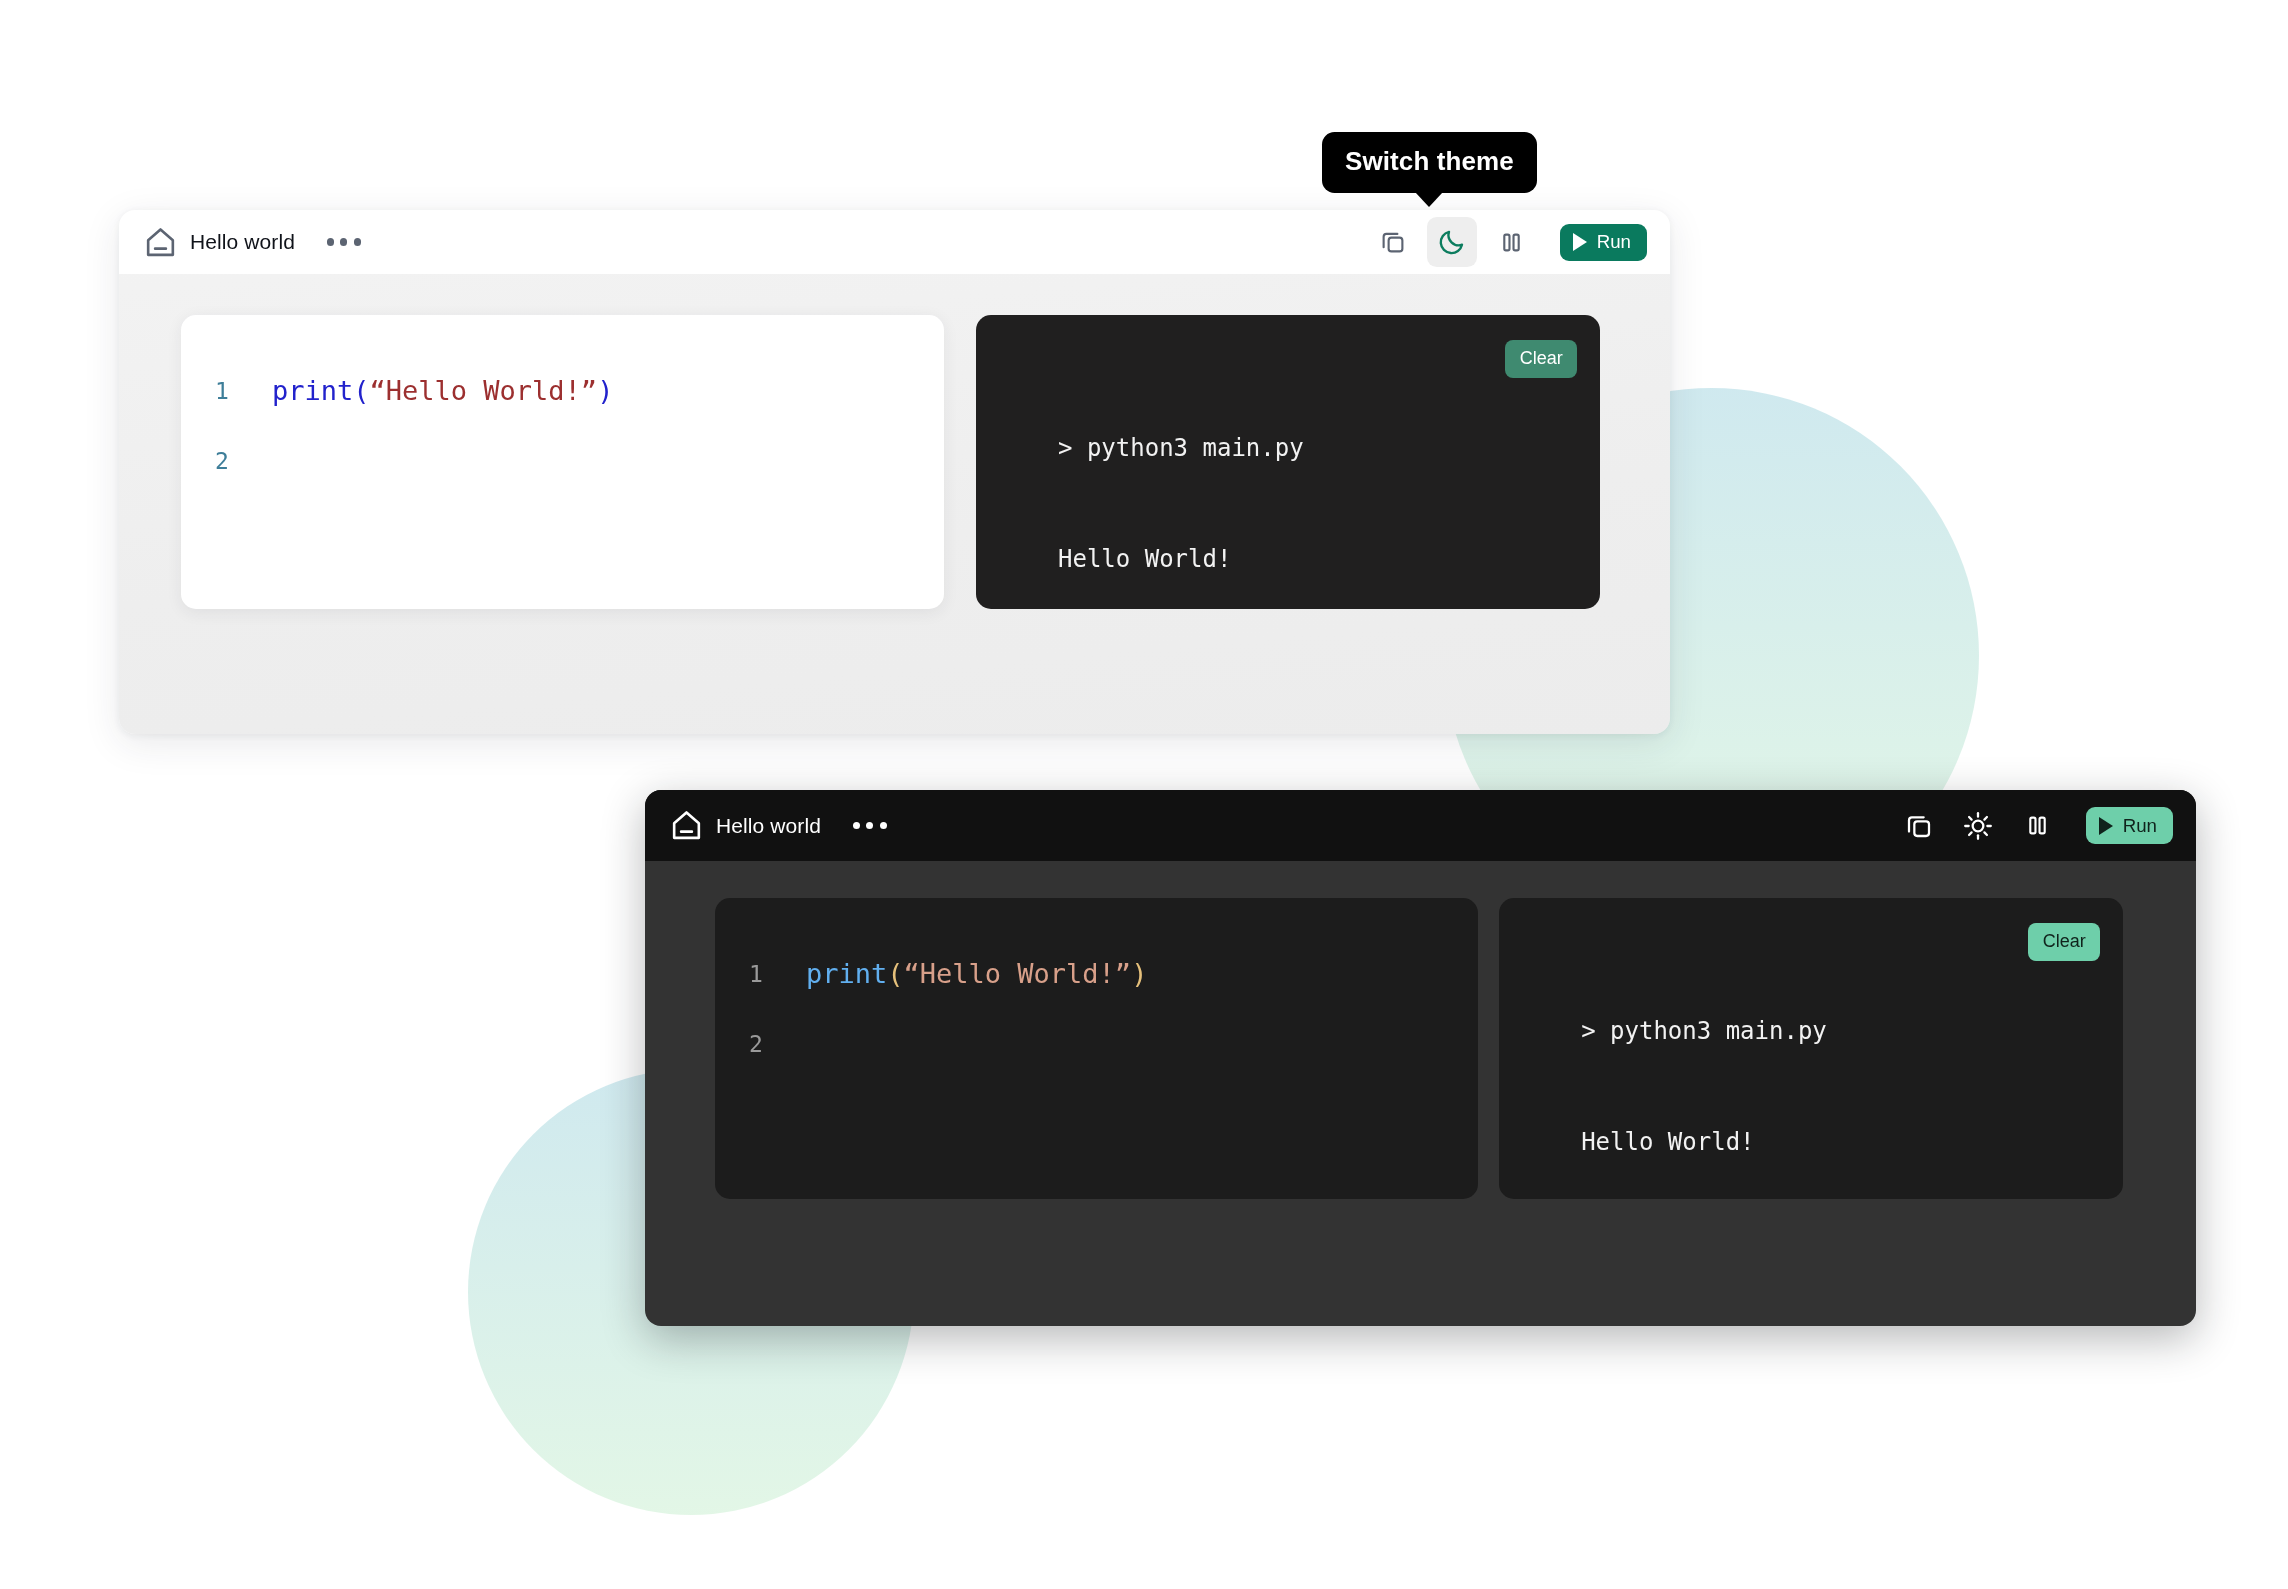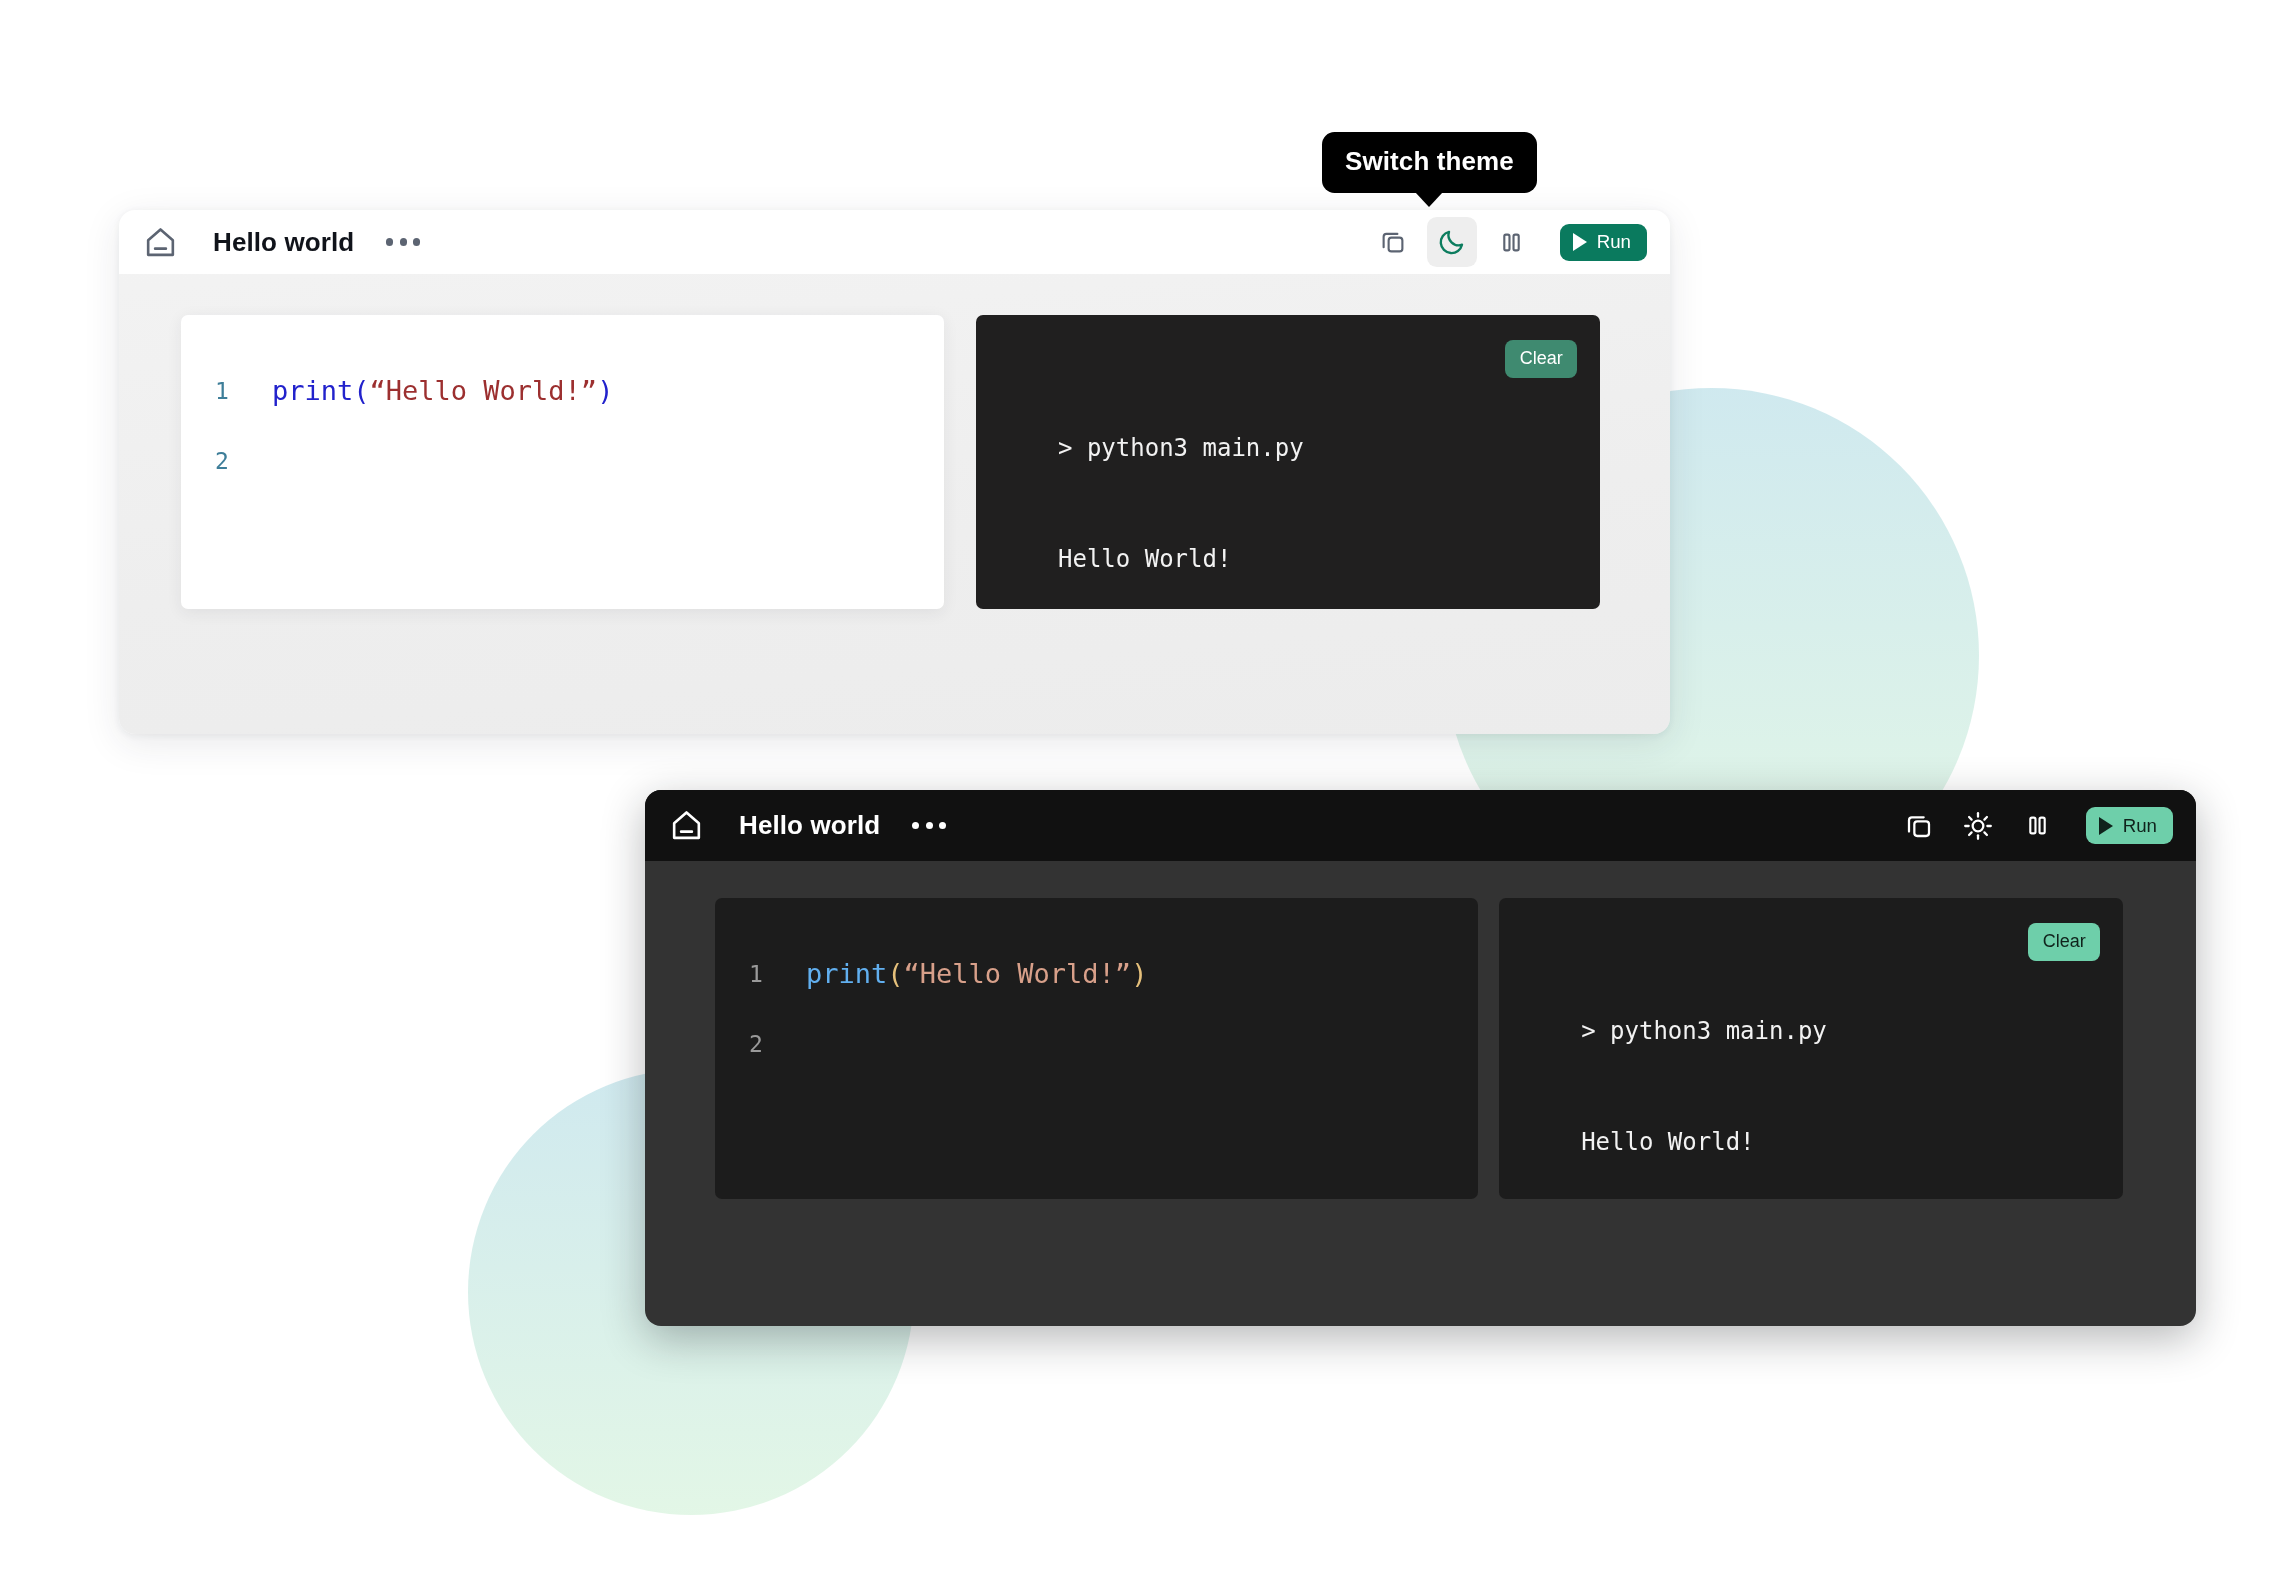--- a/index.html
+++ b/index.html
@@ -44,21 +44,21 @@
   }
 
   
   .window { position: absolute; border-radius: 16px; overflow: hidden; }
   .win-header {
     display: flex; align-items: center;
     height: 62px; padding: 0 23px 0 23px;
   }
   .header-left { display: flex; align-items: center; gap: 0; }
   .home-icon { width: 37px; height: 37px; display: block; flex: none; }
-  .win-title { font-size: 26px; font-weight: bold; margin-left: 34px; letter-spacing: 0.1px; }
+  .win-title { font-size: 21px; font-weight: normal; margin-left: 11px; letter-spacing: 0.1px; }
   .dots-btn {
     margin-left: 28.5px; display: flex; align-items: center; gap: 6.2px;
     padding: 7.1px 3.6px; cursor: pointer; background: none; border: 0;
   }
   .dots-btn i { width: 7.1px; height: 7.1px; border-radius: 50%; display: block; }
   .header-right { margin-left: auto; display: flex; align-items: center; gap: 9px; }
   .icon-btn {
     width: 50px; height: 50px; border-radius: 9.8px; border: 0;
     background: transparent; display: flex; align-items: center;
     justify-content: center; cursor: pointer; padding: 0;
@@ -72,21 +72,21 @@
     margin-left: 14.3px;
   }
   .run-btn .tri {
     width: 0; height: 0; display: block;
     border-top: 9px solid transparent;
     border-bottom: 9px solid transparent;
   }
 
   .win-body { display: flex; gap: 0; }
   .pane {
-    border-radius: 7px; position: relative; overflow: hidden;
+    border-radius: 15px; position: relative; overflow: hidden;
   }
   .code-area { display: flex; padding: 41px 0 0 0; }
   .gutter {
     width: 82px; flex: none; text-align: center;
     font-family: "DejaVu Sans Mono", monospace; font-size: 23px;
     line-height: 70px;
   }
   .code-lines {
     font-family: "DejaVu Sans Mono", monospace; font-size: 27px;
     line-height: 70px; padding-left: 9px; white-space: pre;

